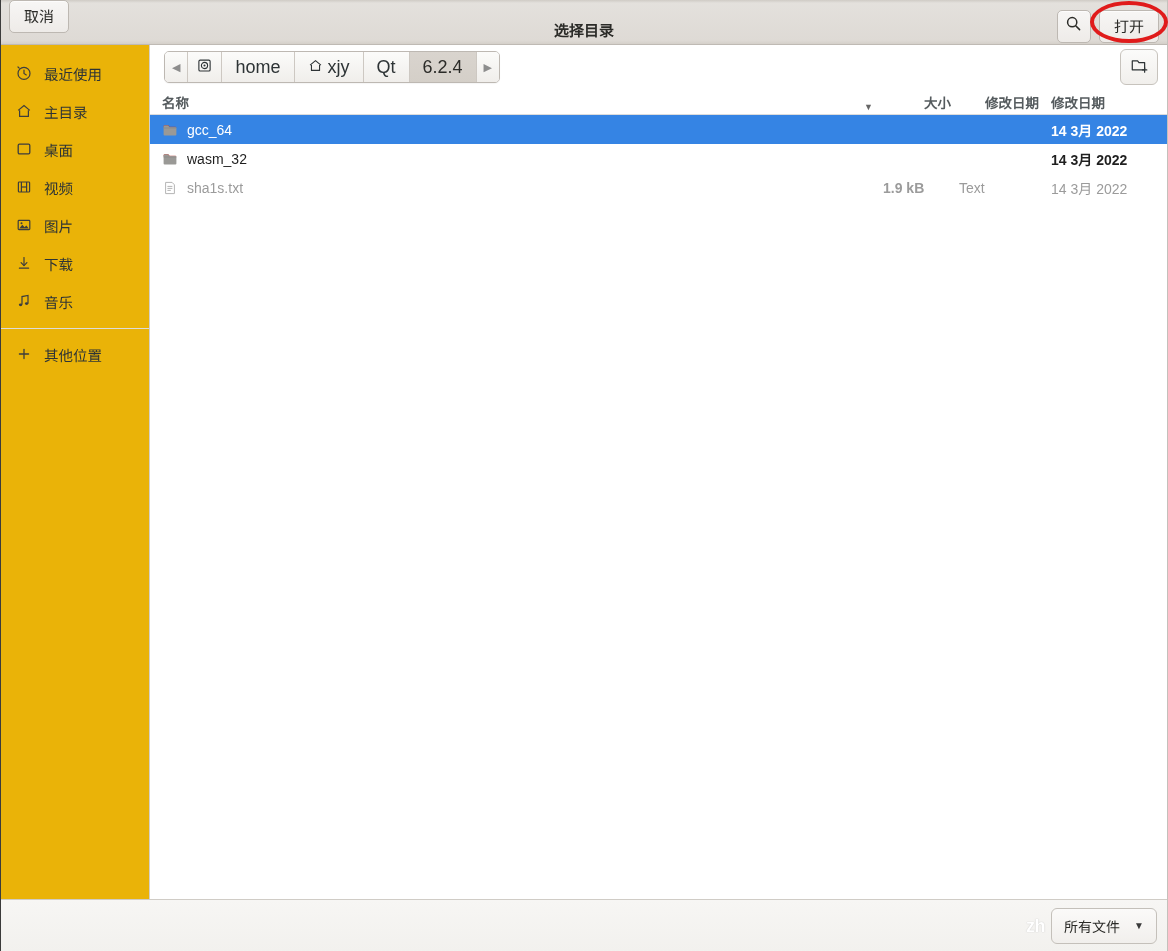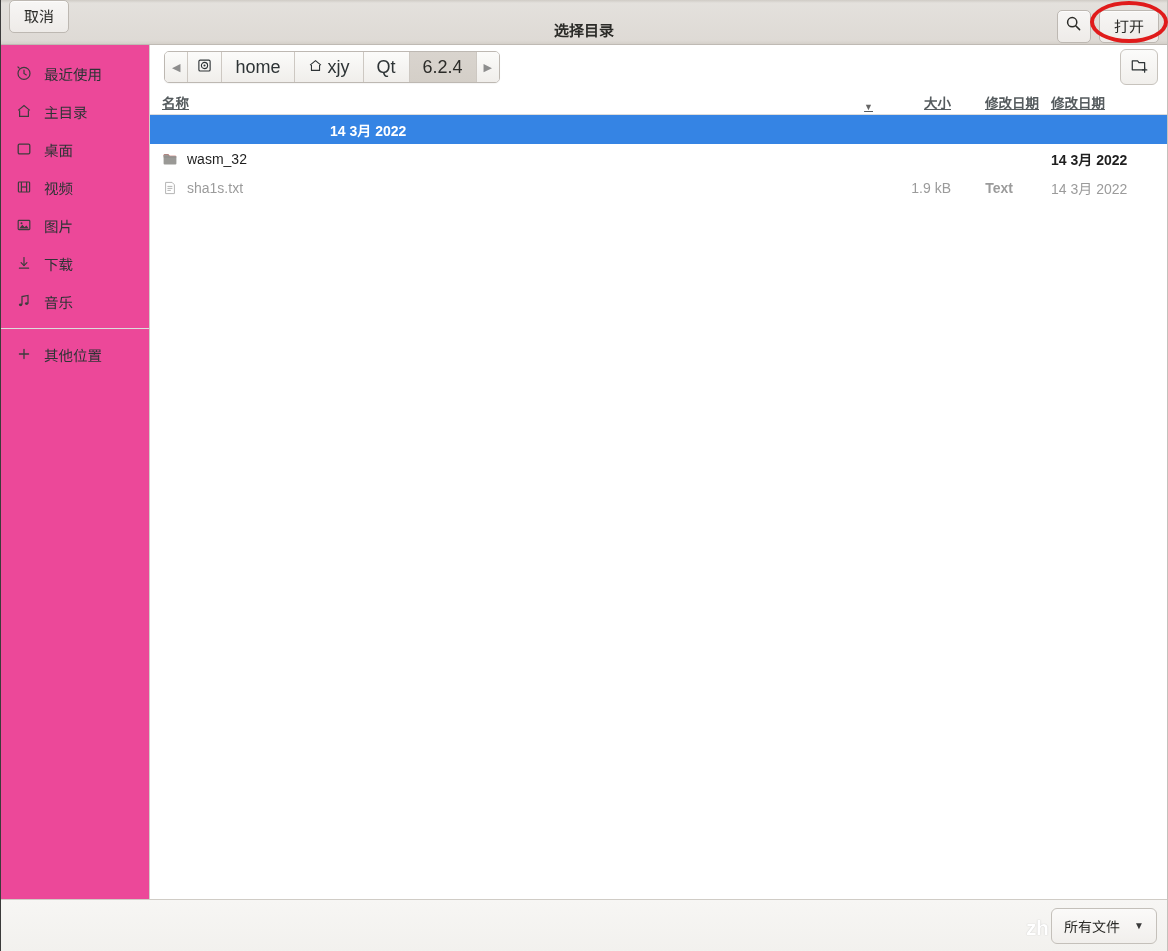--- a/index.html
+++ b/index.html
@@ -119,21 +119,21 @@
     display: flex;
     min-height: 0;
     background: #ffffff;
   }
 
   
   .sidebar {
     width: 149px;
     min-width: 149px;
     box-sizing: border-box;
-    background: #ec4899;
+    background: #eab308;
     border-right: 1px solid #d3cfca;
     padding-top: 9px;
     overflow: hidden;
   }
   .side-item {
     display: flex;
     align-items: center;
     height: 38px;
     padding-left: 14px;
     gap: 12px;
@@ -236,21 +236,21 @@
     height: 25px;
     min-height: 25px;
     border-bottom: 1px solid #dcdcdc;
     font-size: 13.5px;
     font-weight: bold;
     color: #555b5e;
     padding-left: 12px;
     background: #ffffff;
     flex-shrink: 0;
   }
-  .ch { cursor: pointer; display: flex; align-items: flex-end; text-decoration: underline; }
+  .ch { cursor: pointer; display: flex; align-items: flex-end; }
   .ch-name { flex: 1; min-width: 0; }
   .sort-caret {
     font-size: 9px;
     color: #666;
     margin-right: 10px;
   }
   .ch-size  { width: 68px;  text-align: right; justify-content: flex-end; padding-right: 8px; }
   .ch-type  { width: 80px;  text-align: right; justify-content: flex-end; padding-right: 8px; }
   .ch-date  { width: 108px; text-align: left;  justify-content: flex-start; padding-left: 4px; padding-right: 8px;}
 
@@ -268,22 +268,22 @@
   .row.dim { color: #9b9b9b; }
   .r-name {
     flex: 1;
     min-width: 0;
     display: flex;
     align-items: center;
     gap: 9px;
     white-space: nowrap;
     overflow: hidden;
   }
-  .r-size { width: 68px;  text-align: right; padding-right: 8px; }
-  .r-type { width: 80px;  text-align: center; padding-right: 8px; font-weight: bold; }
+  .r-size { width: 68px;  text-align: left; padding-right: 8px; font-weight: bold; }
+  .r-type { width: 80px;  text-align: left; padding-right: 8px; }
   .r-date { width: 108px; text-align: left; padding-left: 4px; padding-right: 8px; font-weight: bold; }
   .row.dim .r-date { font-weight: normal; }
   .row.selected .r-date { font-weight: bold; }
   .ficon { width: 16px; height: 16px; flex-shrink: 0; }
 
   
   .actionbar {
     height: 52px;
     min-height: 52px;
     box-sizing: border-box;
@@ -309,21 +309,21 @@
     color: #2b2b28;
     cursor: pointer;
     position: relative;
   }
   .combo-caret { font-size: 10px; color: #3a3a3a; }
   
   .ime-overlay {
     position: absolute;
     left: -26px;
     top: 7px;
-    font-size: 21px;
+    font-size: 18px;
     font-weight: bold;
     color: #ffffff;
     text-shadow: 0 0 1px rgba(120,120,120,.5);
     letter-spacing: -0.5px;
     pointer-events: none;
     z-index: 2;
   }
   .combo-label { position: relative; z-index: 1; }
 </style>
 </head>
@@ -503,20 +503,30 @@
             <span class="sort-caret">▼</span>
           </div>
           <div class="ch ch-size">大小</div>
           <div class="ch ch-type">修改日期</div>
           <div class="ch ch-date">修改日期</div>
         </div>
 
         <div class="rows">
 
           <div class="row selected">
+            <div class="r-name">
+              <span class="ficon">
+                <svg width="16" height="16" viewBox="0 0 16 16">
+                  <path d="M1.6 4.2 a1 1 0 0 1 1-1 H6.4 l1.2 1.5 H13.4 a1 1 0 0 1 1 1 V5.4 H1.6 Z" fill="#b0423a"></path>
+                  <path d="M1.6 4.6 a1 1 0 0 1 1-1 H6.2 l1.3 1.6 H13.4 a1 1 0 0 1 1 1 V12.6 a1 1 0 0 1 -1 1 H2.6 a1 1 0 0 1 -1 -1 Z" fill="#9a9996"></path>
+                  <path d="M1.6 5.6 H14.4 V6.4 H1.6 Z" fill="#8b8a87"></path>
+                </svg>
+              </span>
+              <span>gcc_64</span>
+            </div>
             <div class="r-size"></div>
             <div class="r-type"></div>
             <div class="r-date">14 3月 2022</div>
           </div>
 
           <div class="row">
             <div class="r-name">
               <span class="ficon">
                 <svg width="16" height="16" viewBox="0 0 16 16">
                   <path d="M1.6 4.2 a1 1 0 0 1 1-1 H6.4 l1.2 1.5 H13.4 a1 1 0 0 1 1 1 V5.4 H1.6 Z" fill="#b0423a"></path>

